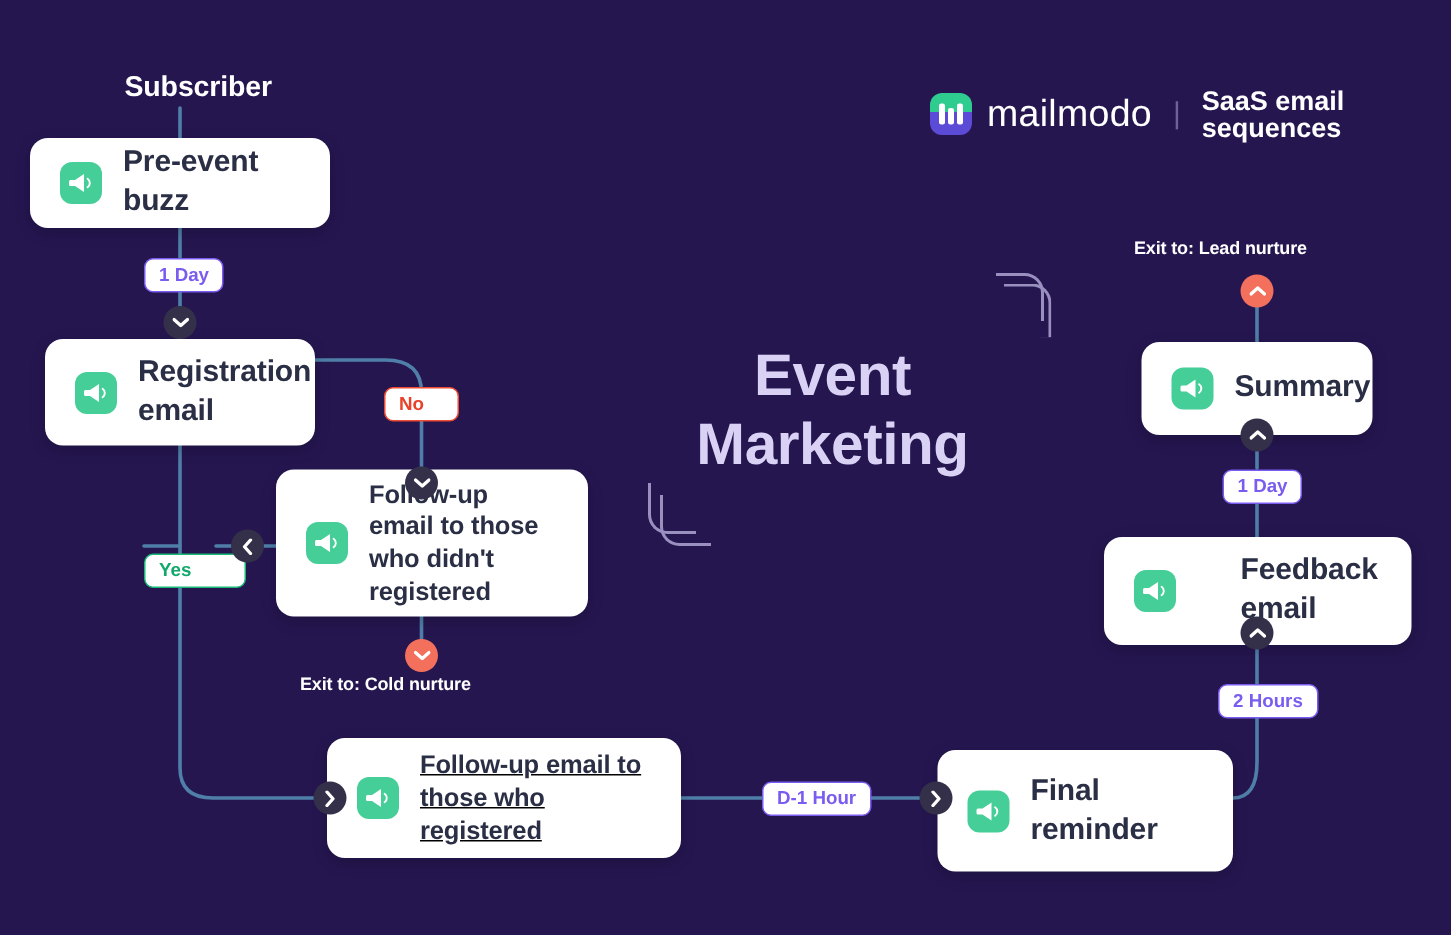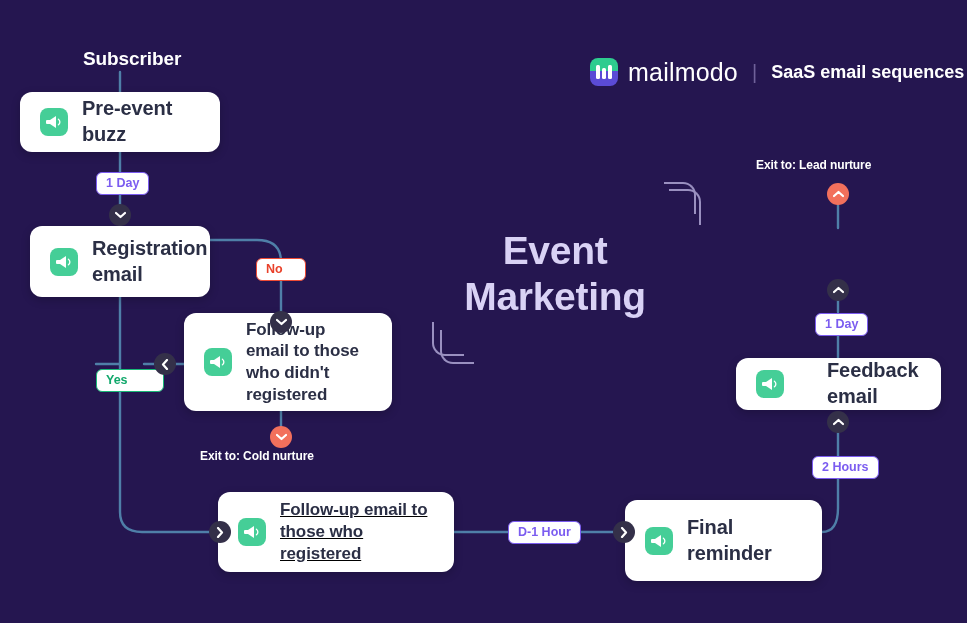--- a/index.html
+++ b/index.html
@@ -10,21 +10,21 @@
     overflow:hidden;
     position:relative;
   }
   .stage{position:absolute;inset:0;}
 
   
   svg.wires{position:absolute;left:0;top:0;width:967px;height:623px;}
 
   
   .brand{
-    position:absolute;left:590px;top:58px;
+    position:absolute;left:620px;top:58px;
     display:flex;align-items:center;gap:10px;
   }
   .brand-logo{
     width:28px;height:28px;border-radius:8px;
     background:linear-gradient(180deg,#2ecc8f 0%,#2ecc8f 46%,#5b4bd6 46%,#5b4bd6 100%);
     position:relative;flex:0 0 auto;
   }
   .brand-logo i{position:absolute;background:#ffffff;border-radius:1.5px;display:block;}
   .brand-logo i.b1{left:6px;top:7px;width:4px;height:14px;}
   .brand-logo i.b2{left:12px;top:10px;width:4px;height:11px;}
@@ -201,30 +201,39 @@
   <div class="card" style="left:625px;top:500px;width:197px;height:81px;align-items:center;">
     <span class="ico">
       <svg width="18" height="16" viewBox="0 0 18 16">
           <path d="M2 6h3l6-4v12L5 10H2a1 1 0 0 1-1-1V7a1 1 0 0 1 1-1z" fill="#ffffff"></path>
           <path d="M13.4 5.2a3.4 3.4 0 0 1 0 5.6" stroke="#ffffff" stroke-width="1.3" fill="none" stroke-linecap="round"></path>
         </svg>
     </span>
     <span class="lbl">Final reminder</span>
   </div>
 
-  <div class="card" style="left:736px;top:358px;width:205px;height:52px;gap:43px;">
+  <div class="card" style="left:736px;top:358px;width:205px;height:72px;gap:43px;">
     <span class="ico">
       <svg width="18" height="16" viewBox="0 0 18 16">
           <path d="M2 6h3l6-4v12L5 10H2a1 1 0 0 1-1-1V7a1 1 0 0 1 1-1z" fill="#ffffff"></path>
           <path d="M13.4 5.2a3.4 3.4 0 0 1 0 5.6" stroke="#ffffff" stroke-width="1.3" fill="none" stroke-linecap="round"></path>
         </svg>
     </span>
     <span class="lbl">Feedback email</span>
   </div>
 
+  <div class="card" style="left:761px;top:228px;width:154px;height:62px;">
+    <span class="ico">
+      <svg width="18" height="16" viewBox="0 0 18 16">
+          <path d="M2 6h3l6-4v12L5 10H2a1 1 0 0 1-1-1V7a1 1 0 0 1 1-1z" fill="#ffffff"></path>
+          <path d="M13.4 5.2a3.4 3.4 0 0 1 0 5.6" stroke="#ffffff" stroke-width="1.3" fill="none" stroke-linecap="round"></path>
+        </svg>
+    </span>
+    <span class="lbl">Summary</span>
+  </div>
 
   <div class="pill" style="left:96px;top:172px;">1 Day</div>
 
   <div class="pill" style="left:508px;top:521px;">D-1 Hour</div>
 
   <div class="pill" style="left:812px;top:456px;">2 Hours</div>
 
   <div class="pill" style="left:815px;top:313px;">1 Day</div>
 
   <div class="pill yes" style="left:96px;top:369px;width:68px;">Yes</div>

